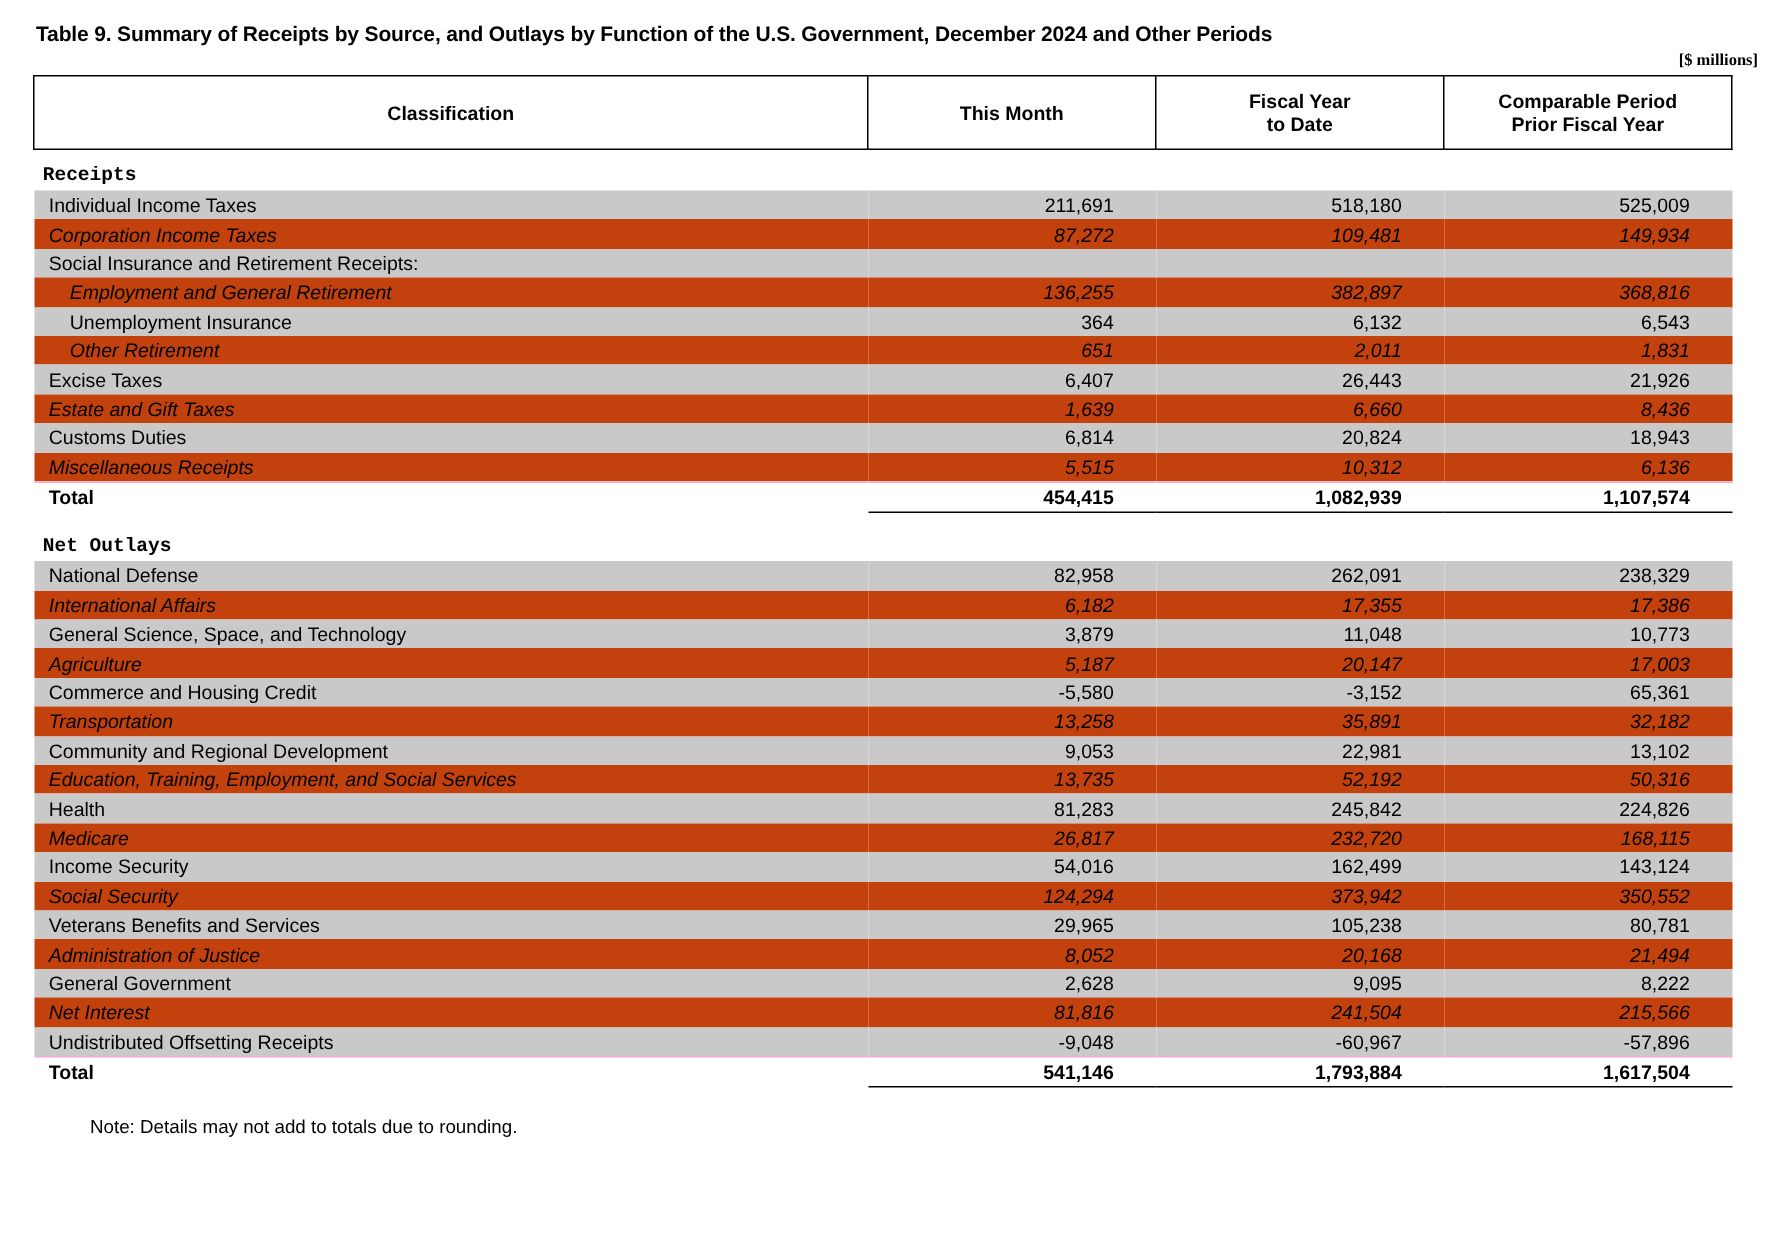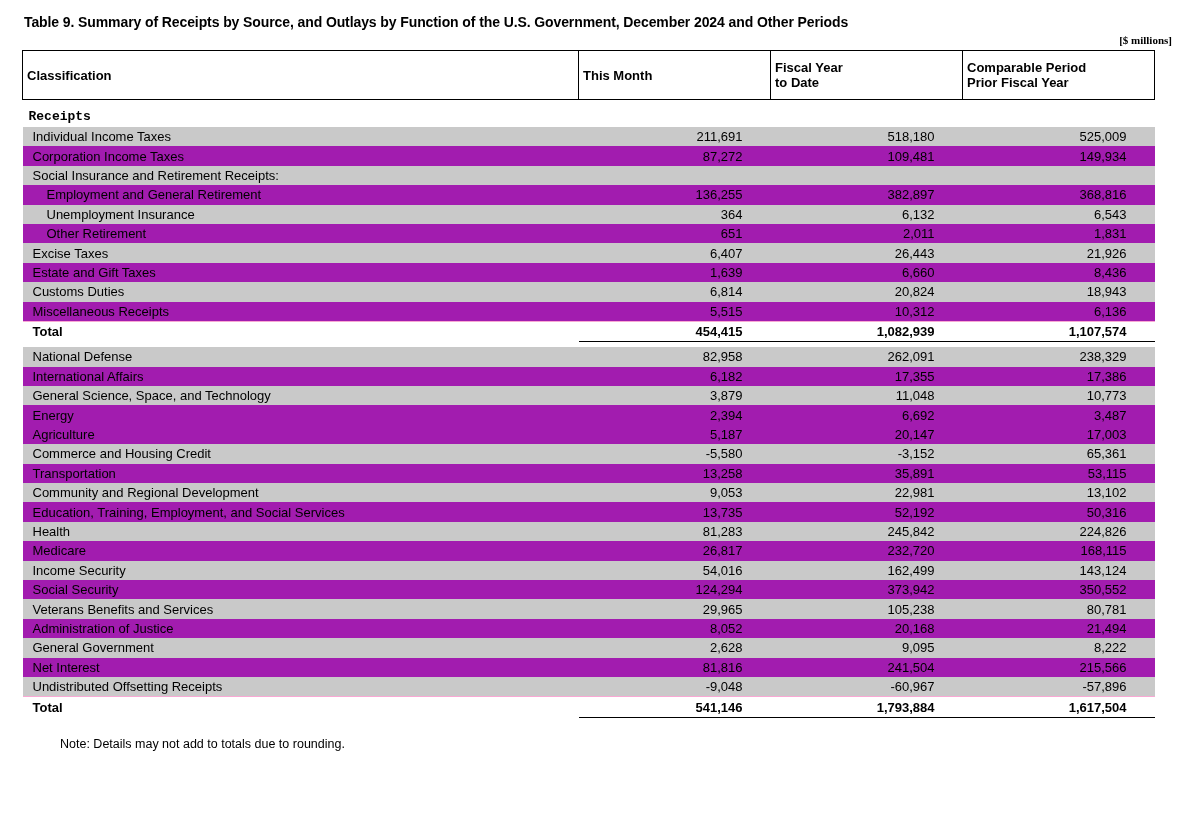--- a/index.html
+++ b/index.html
@@ -44,41 +44,41 @@
   }
   col.c-class { width: 556px; }
   col.c-month { width: 192px; }
   col.c-fytd  { width: 192px; }
   col.c-prior { width: 192px; }
 
   thead th {
     border: 1px solid #000;
     font-size: 13px;
     font-weight: bold;
-    text-align: left;
+    text-align: center;
     vertical-align: middle;
     height: 44px;
     padding: 2px 4px;
     line-height: 15px;
     background: #ffffff;
   }
   thead th.hclass { border-right: 1px solid #000; }
 
   tbody td {
     padding: 0 6px;
     height: 19.4px;
     font-size: 13px;
     vertical-align: middle;
     white-space: nowrap;
   }
   td.label { text-align: left; }
   td.num { text-align: right; padding-right: 28px; }
 
   tr.shade td { background: #c9c9c9; }
-  tr.plain td { background: #a21caf; }
+  tr.plain td { background: #c2410c; font-style: italic; }
 
   .sec-head td {
     font-weight: bold;
     background: #ffffff !important;
     padding-top: 5px;
     height: 22px;
     font-family: Liberation Mono, monospace;
   }
   .indent1 { padding-left: 10px !important; }
   .indent2 { padding-left: 24px !important; }
@@ -208,62 +208,62 @@
         <td class="num">1,082,939</td>
         <td class="num">1,107,574</td>
       </tr>
       <tr class="dblrule">
         <td></td>
         <td class="rule"></td>
         <td class="rule"></td>
         <td class="rule"></td>
       </tr>
 
+      <tr class="sec-head">
+        <td class="label">Net Outlays</td>
+        <td class="num"></td>
+        <td class="num"></td>
+        <td class="num"></td>
+      </tr>
 
       <tr class="shade">
         <td class="label indent1">National Defense</td>
         <td class="num">82,958</td>
         <td class="num">262,091</td>
         <td class="num">238,329</td>
       </tr>
       <tr class="plain">
         <td class="label indent1">International Affairs</td>
         <td class="num">6,182</td>
         <td class="num">17,355</td>
         <td class="num">17,386</td>
       </tr>
       <tr class="shade">
         <td class="label indent1">General Science, Space, and Technology</td>
         <td class="num">3,879</td>
         <td class="num">11,048</td>
         <td class="num">10,773</td>
       </tr>
       <tr class="plain">
-        <td class="label indent1">Energy</td>
-        <td class="num">2,394</td>
-        <td class="num">6,692</td>
-        <td class="num">3,487</td>
-      </tr>
-      <tr class="plain">
         <td class="label indent1">Agriculture</td>
         <td class="num">5,187</td>
         <td class="num">20,147</td>
         <td class="num">17,003</td>
       </tr>
       <tr class="shade">
         <td class="label indent1">Commerce and Housing Credit</td>
         <td class="num">-5,580</td>
         <td class="num">-3,152</td>
         <td class="num">65,361</td>
       </tr>
       <tr class="plain">
         <td class="label indent1">Transportation</td>
         <td class="num">13,258</td>
         <td class="num">35,891</td>
-        <td class="num">53,115</td>
+        <td class="num">32,182</td>
       </tr>
       <tr class="shade">
         <td class="label indent1">Community and Regional Development</td>
         <td class="num">9,053</td>
         <td class="num">22,981</td>
         <td class="num">13,102</td>
       </tr>
       <tr class="plain">
         <td class="label indent1">Education, Training, Employment, and Social Services</td>
         <td class="num">13,735</td>

